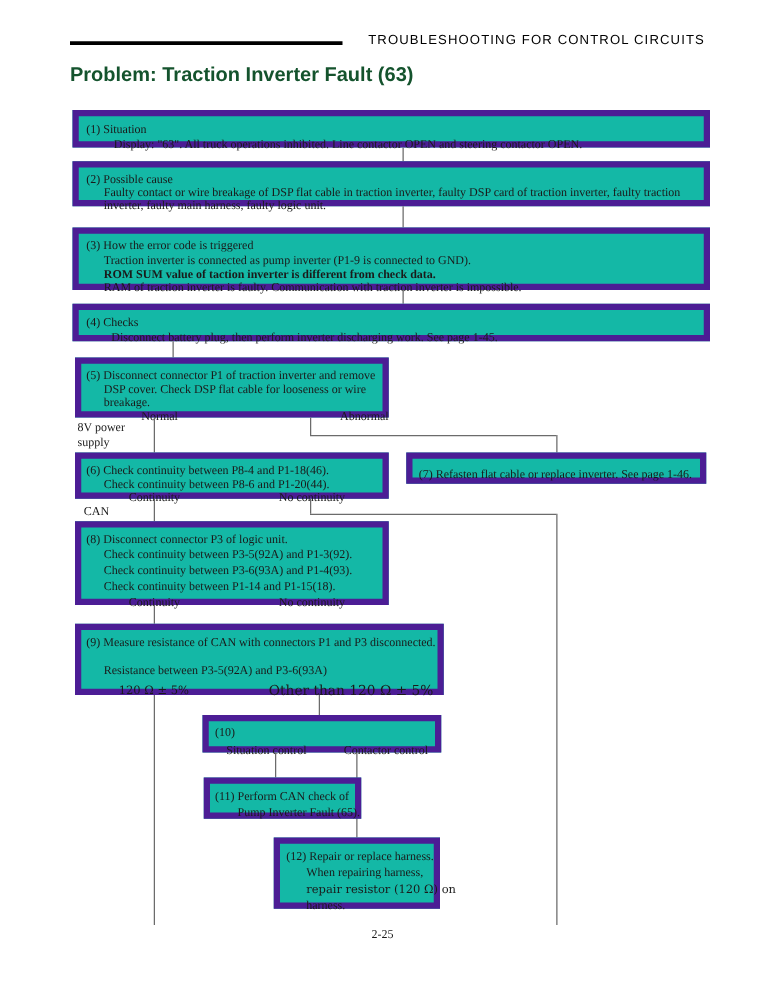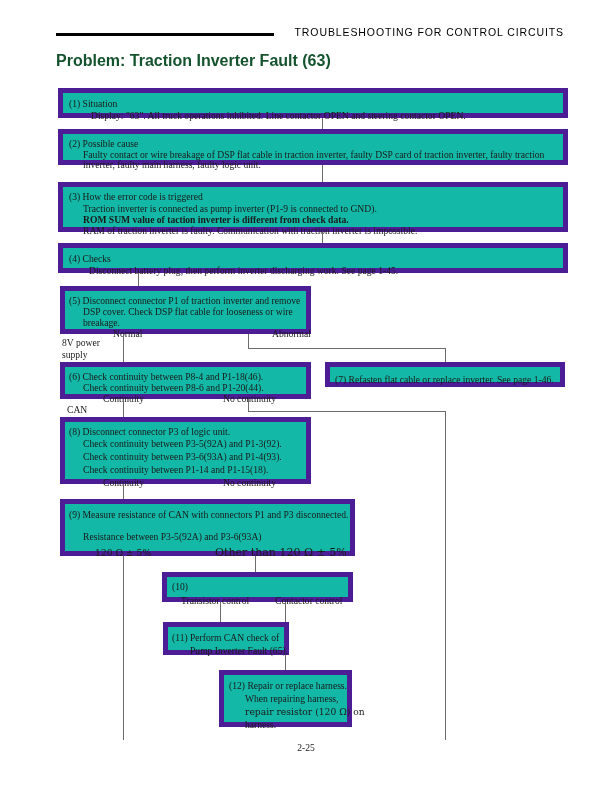--- a/index.html
+++ b/index.html
@@ -187,21 +187,21 @@
     <span class="ln" style="left:18px; top:26px;">Resistance between P3-5(92A) and P3-6(93A)</span>
     <span class="ln om" style="left:30px; top:42px; font-size:9.2px;">120 Ω ± 5%</span>
     <span class="ln om" style="left:150px; top:42px; font-size:11px;">Other than 120 Ω ± 5%</span>
   </div>
 
   <div class="vline" style="left:123px; top:556px; height:184px;"></div>
   <div class="vline" style="left:255px; top:556px; height:16px;"></div>
 
   <div class="box" style="left:162px; top:572px; width:191px; height:30px;">
     <span class="ln" style="left:5px; top:3px;">(10)</span>
-    <span class="ln" style="left:14px; top:17px;">Transistor control</span>
+    <span class="ln" style="left:14px; top:17px;">Situation control</span>
     <span class="ln" style="left:108px; top:17px;">Contactor control</span>
   </div>
   <div class="vline" style="left:220px; top:602px; height:20px;"></div>
   <div class="vline" style="left:285px; top:602px; height:68px;"></div>
 
   <div class="box" style="left:163px; top:622px; width:126px; height:33px;">
     <span class="ln" style="left:4px; top:4px;">(11) Perform CAN check of</span>
     <span class="ln" style="left:22px; top:17px;">Pump Inverter Fault (65).</span>
   </div>
 

